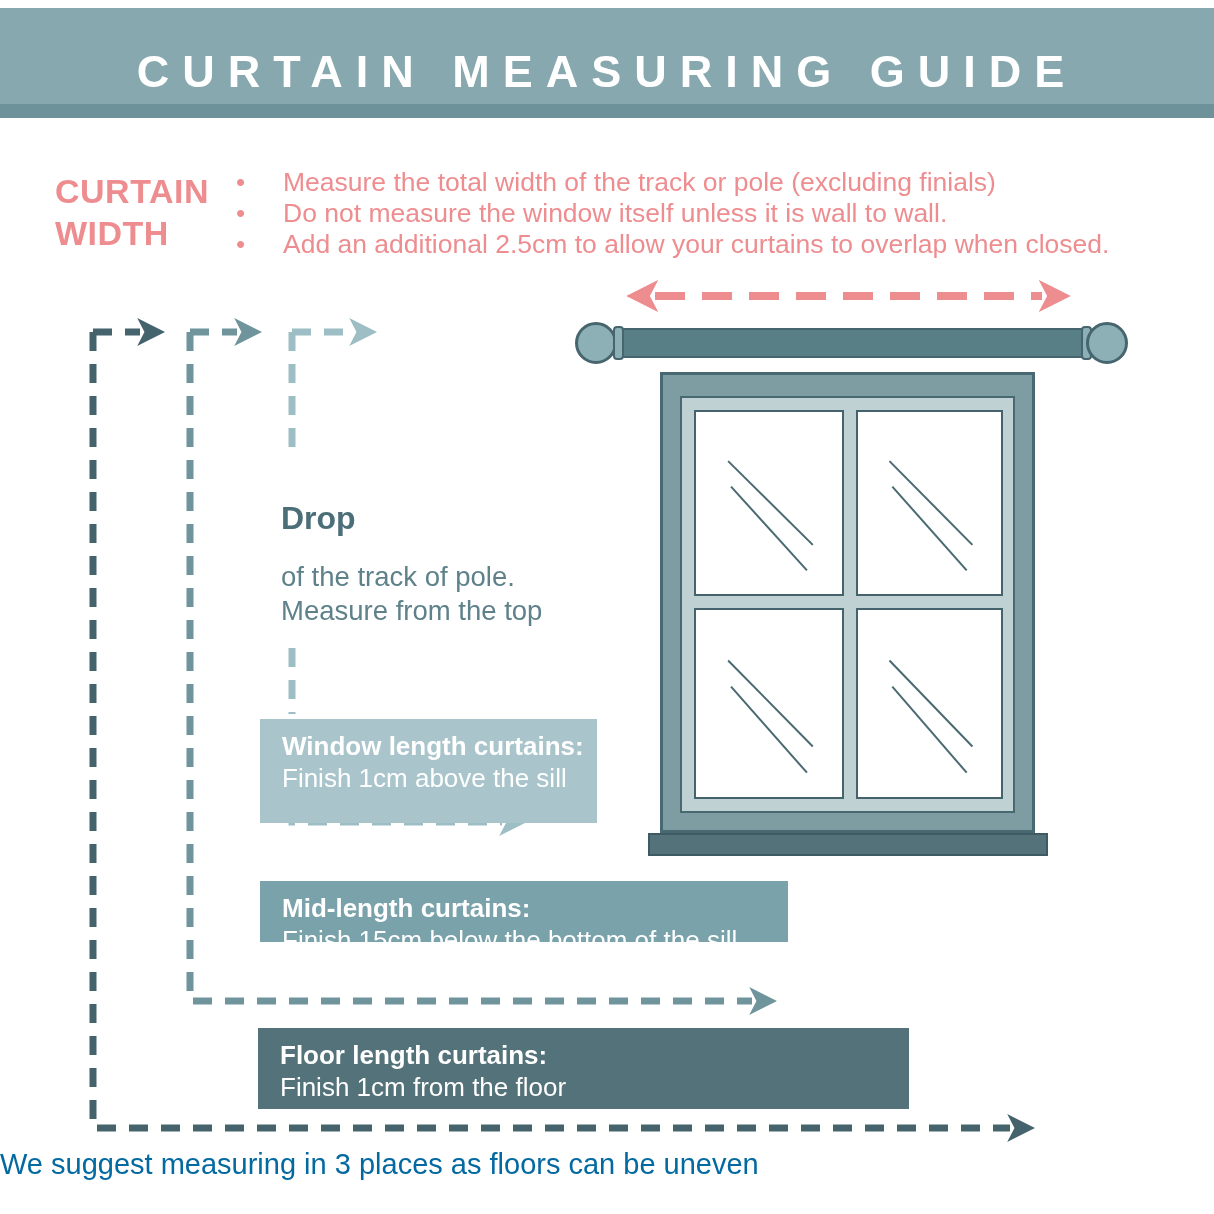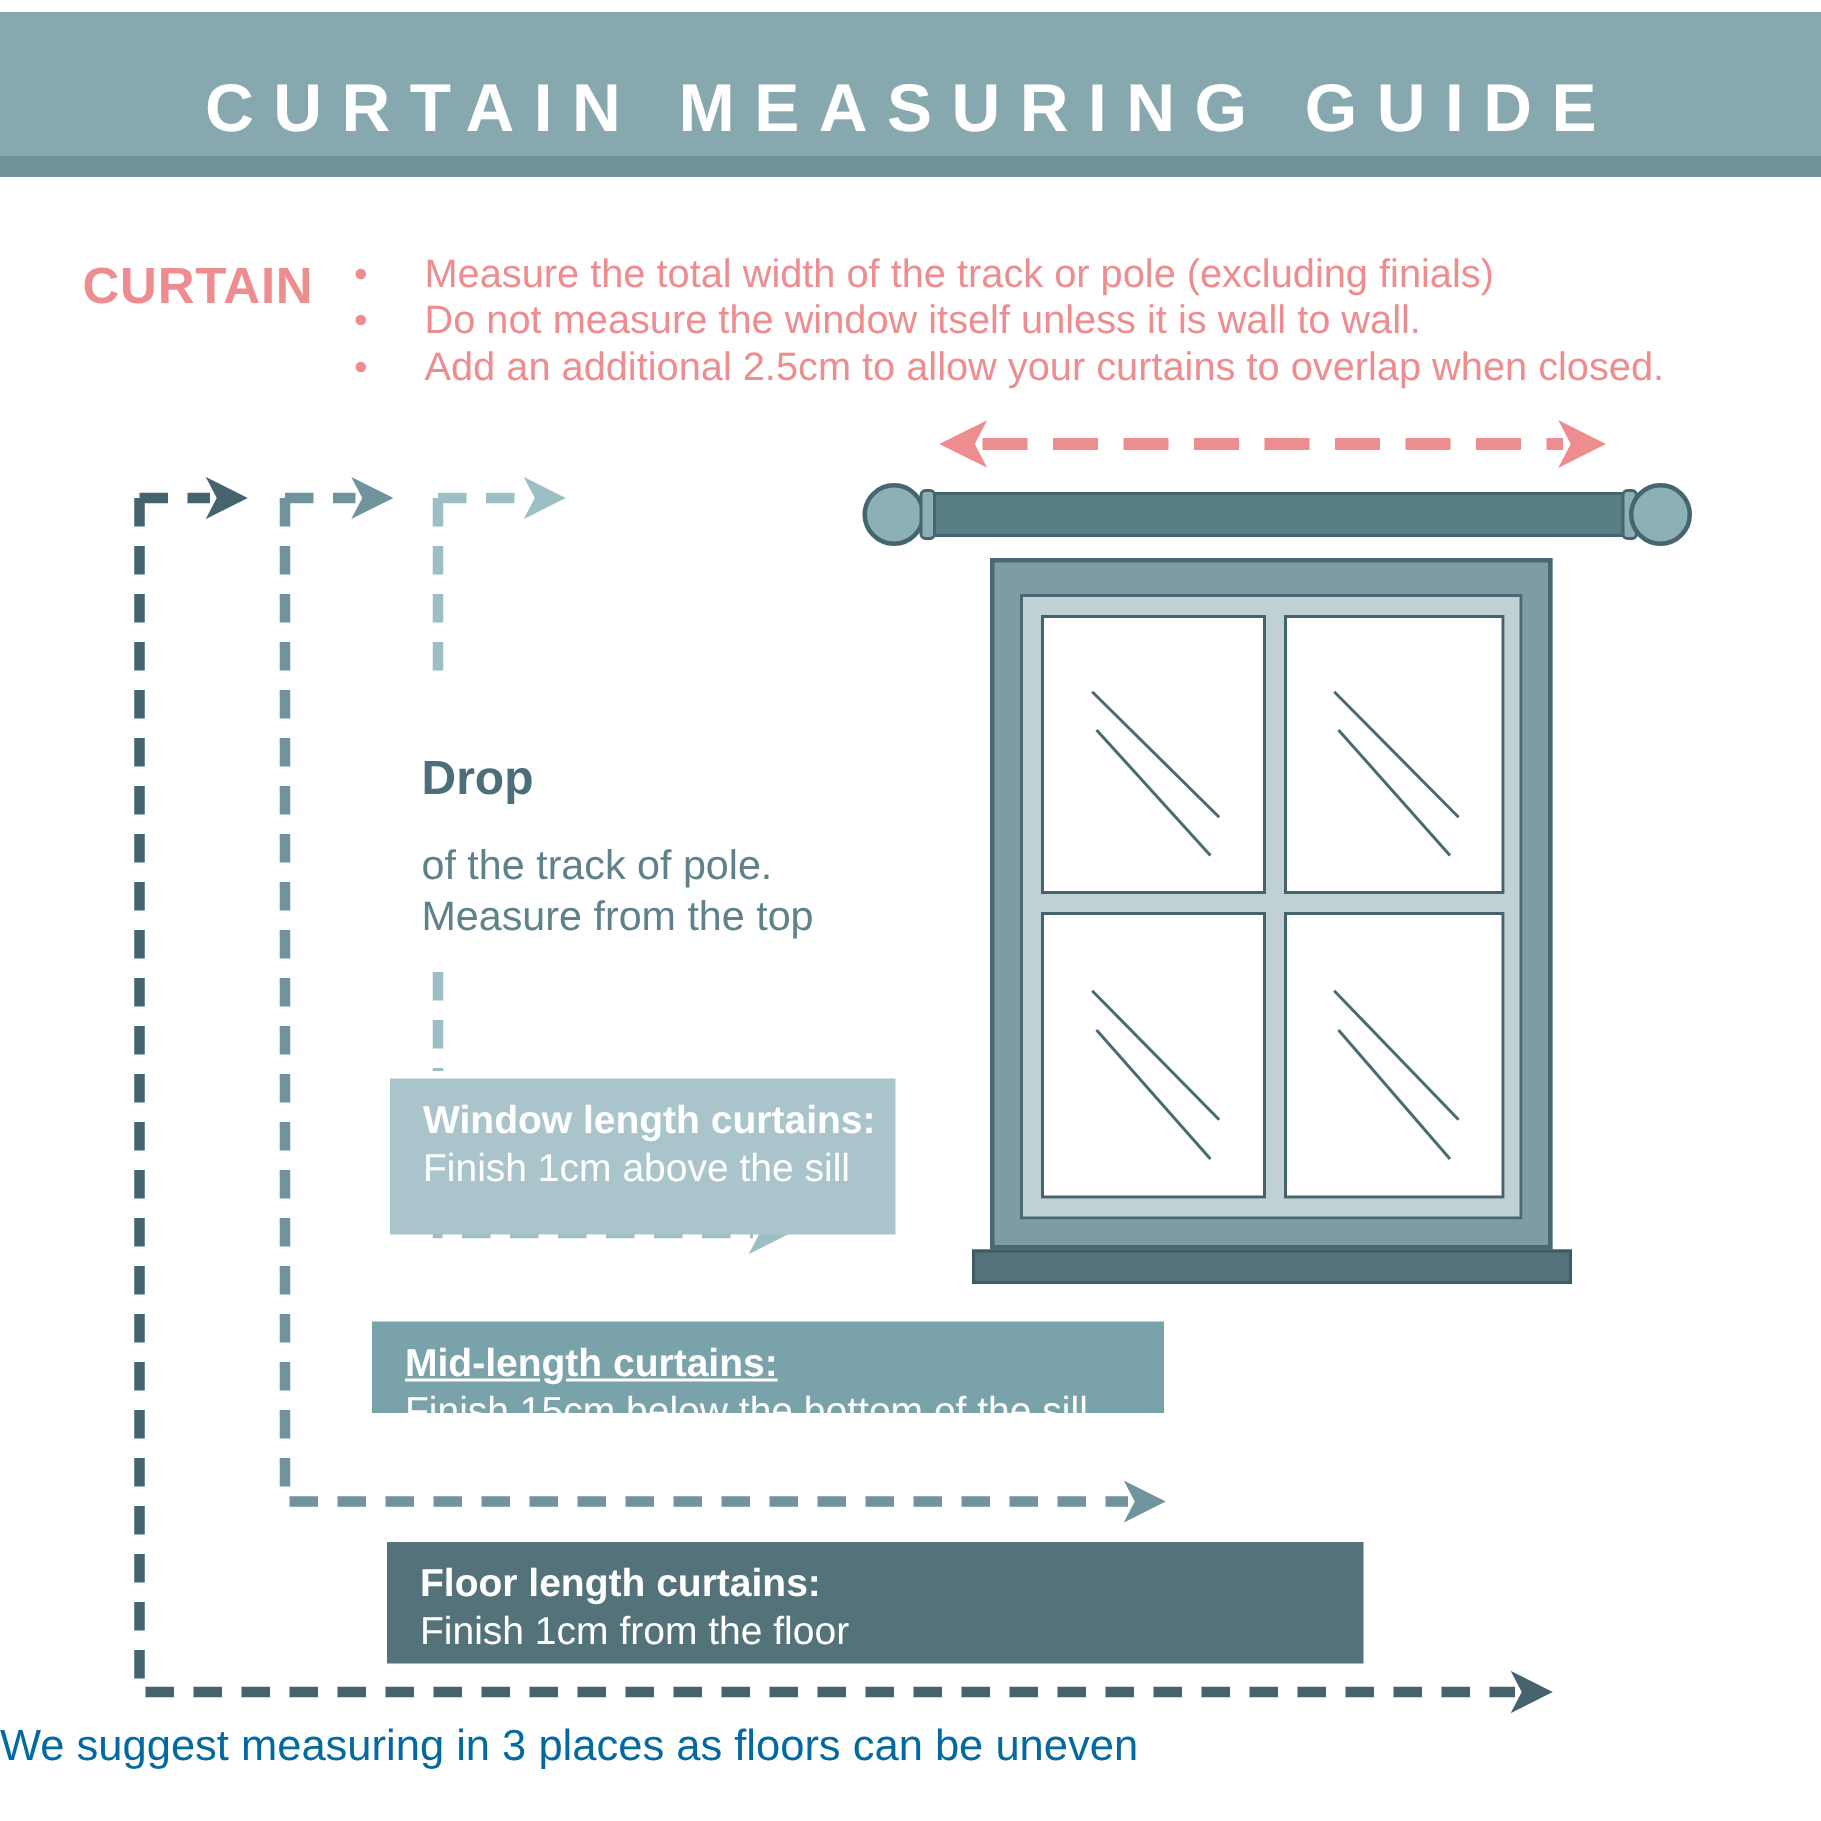--- a/index.html
+++ b/index.html
@@ -52,38 +52,39 @@
   .sill{position:absolute;left:648px;top:833px;width:400px;height:23px;
     background:#53727a;border:2px solid #3e5a62;box-sizing:border-box;}
   
   .drop-head{position:absolute;left:281px;top:500px;color:#4b6e78;font-size:32px;font-weight:bold;}
   .drop-body{position:absolute;left:281px;top:560px;color:#5e818a;font-size:27.5px;line-height:34px;}
   
   .lenbox{position:absolute;color:#ffffff;box-sizing:border-box;padding:11px 0 0 22px;}
   .lenbox .lb-title{font-size:26px;font-weight:bold;line-height:32px;}
   .lenbox .lb-detail{font-size:26px;line-height:32px;}
   .lenbox.window{left:260px;top:719px;width:337px;height:104px;background:#a9c5cb;}
-  .lenbox.mid{left:248px;top:881px;width:528px;height:61px;background:#7aa2aa;text-decoration:underline;}
+  .lenbox.mid{left:260px;top:881px;width:528px;height:61px;background:#7aa2aa;}
   .lenbox.floor{left:258px;top:1028px;width:651px;height:81px;background:#53727a;}
   
   .footer-note{position:absolute;left:0;right:0;top:1148px;
     color:#0369a1;font-size:29px;}
 </style>
 </head>
 <body>
 
 <div class="canvas">
 
   <header class="band">
     <h1>CURTAIN MEASURING GUIDE</h1>
   </header>
   <div class="band-strip"></div>
 
   <div class="cw-label">
     <div>CURTAIN</div>
+    <div>WIDTH</div>
   </div>
 
   <ul class="bullets">
     <li>
       <span class="dot">•</span>
       <span>Measure the total width of the track or pole (excluding finials)</span>
     </li>
     <li>
       <span class="dot">•</span>
       <span>Do not measure the window itself unless it is wall to wall.</span>

